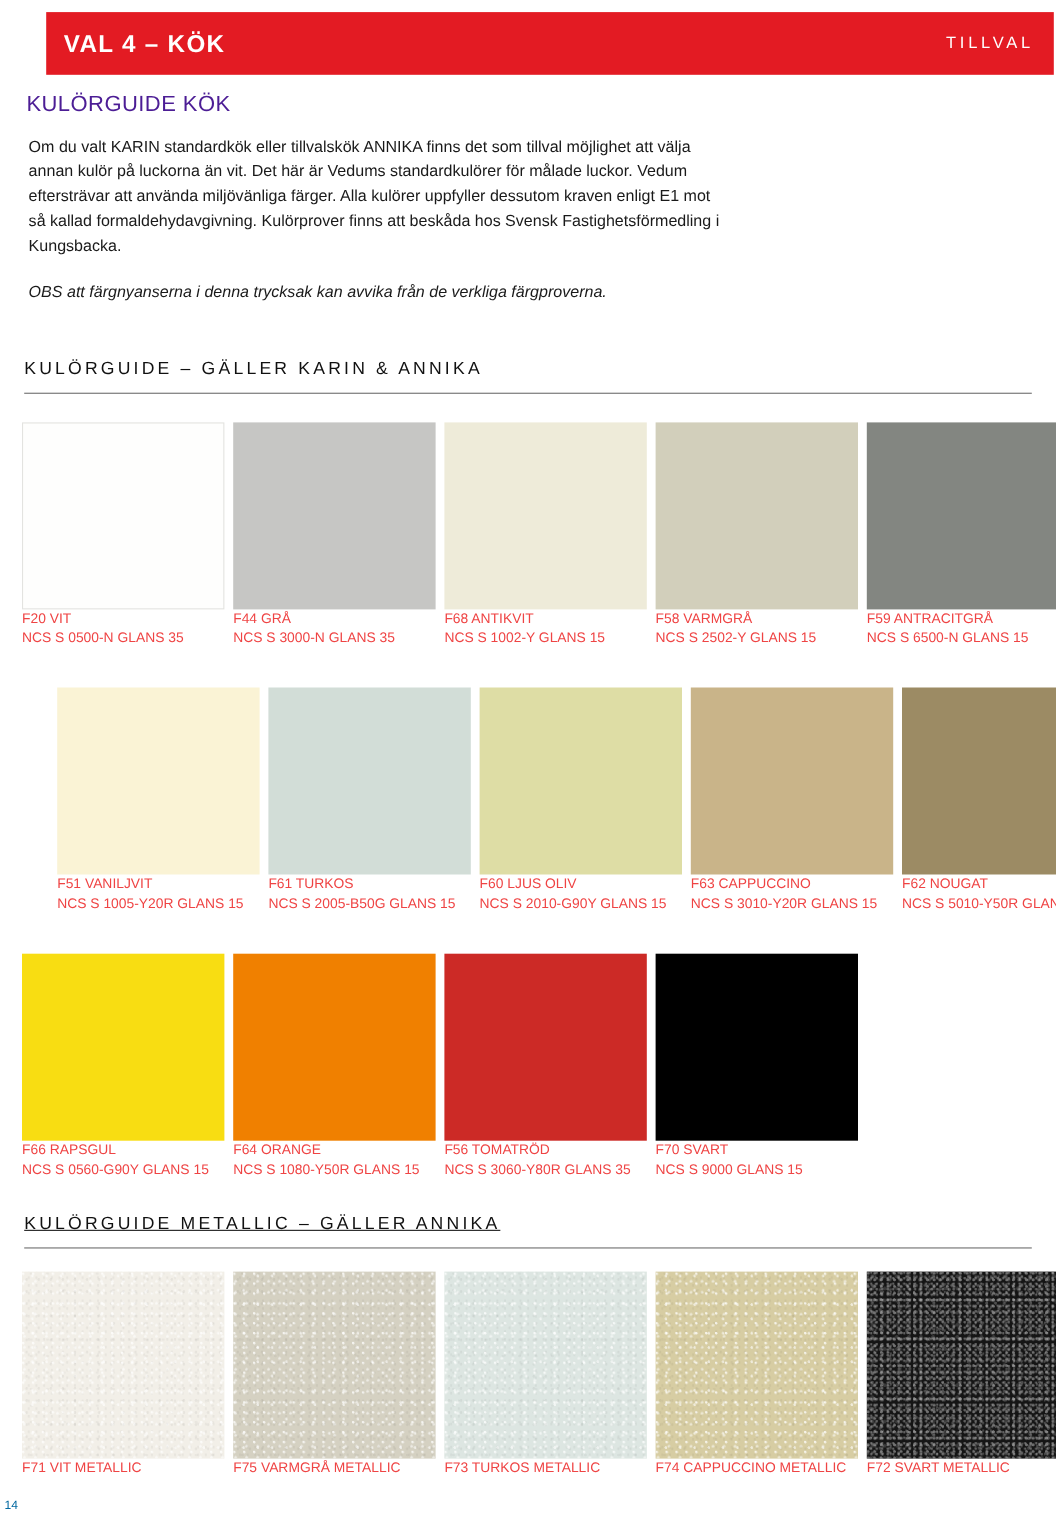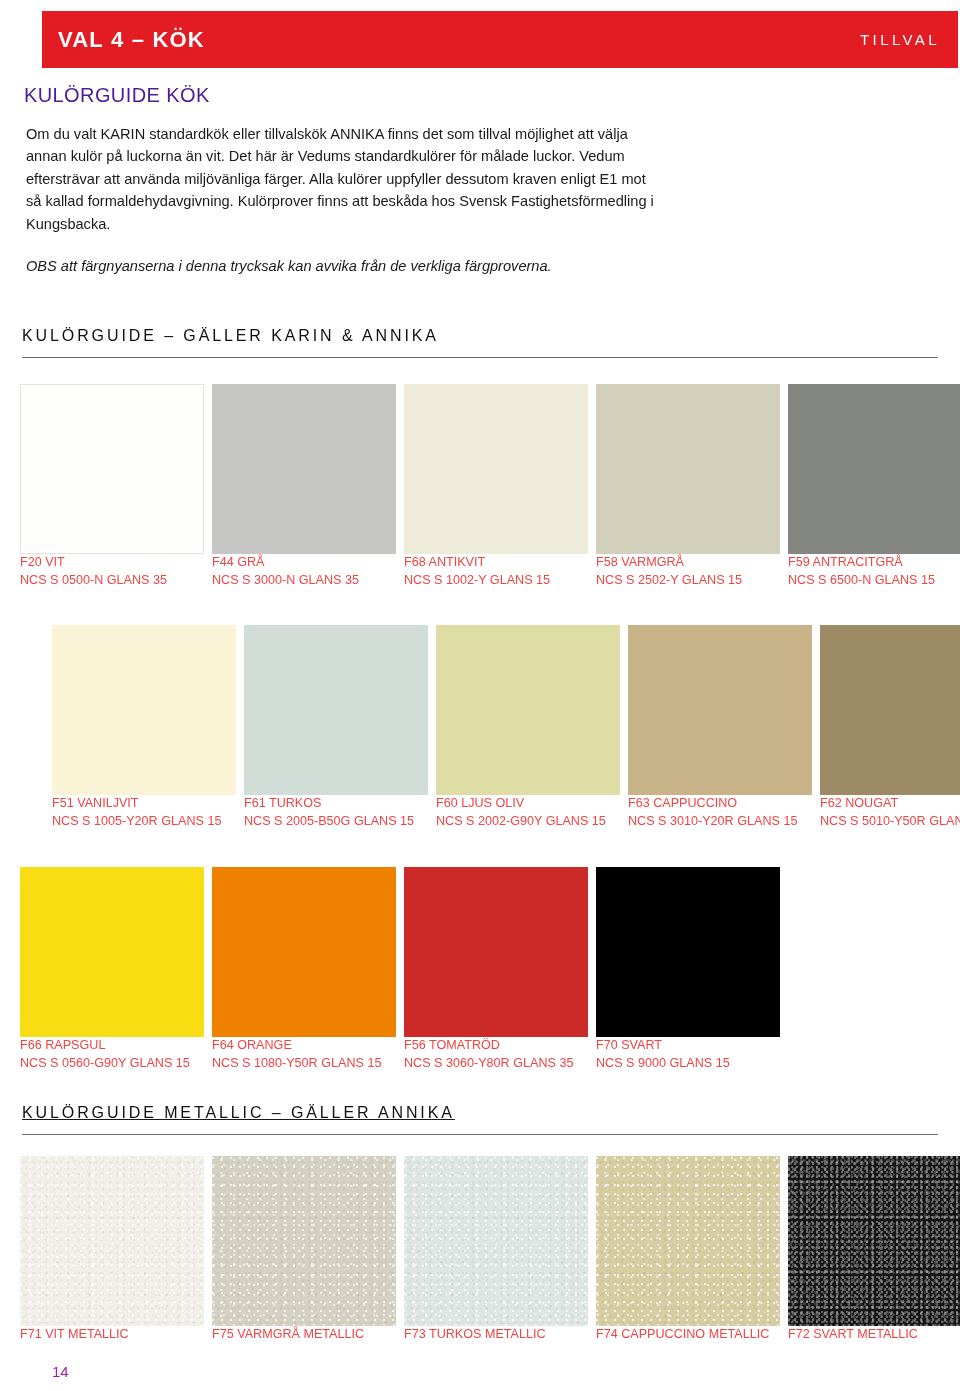--- a/index.html
+++ b/index.html
@@ -149,23 +149,22 @@
       radial-gradient(circle at 48% 40%, rgba(90,90,90,.55) 0 1.4px, transparent 2px),
       radial-gradient(circle at 8% 66%, rgba(170,170,170,.35) 0 1px, transparent 1.5px);
     background-size: 6px 6px, 8px 8px, 5px 5px, 9px 9px, 11px 11px, 7px 7px;
   }
 
   
   .page-number {
     position: absolute;
     left: 4px;
     top: 1363px;
-    font-size: 15px;
-    color: #a21caf;
-    margin-left: 48px;
+    font-size: 11px;
+    color: #0369a1;
   }
 </style>
 </head>
 <body>
 
 <div class="header-bar" style="background: rgb(227, 27, 35);">
   <span class="header-title">VAL 4 – KÖK</span>
   <span class="header-right">TILLVAL</span>
 </div>
 
@@ -231,21 +230,21 @@
     <span class="swatch-chip" style="background-color: rgb(210, 221, 215);"></span>
     <span class="swatch-labels">
       <span class="swatch-name">F61 TURKOS</span>
       <span class="swatch-code">NCS S 2005-B50G GLANS 15</span>
     </span>
   </div>
   <div class="swatch-cell">
     <span class="swatch-chip" style="background-color: rgb(222, 221, 165);"></span>
     <span class="swatch-labels">
       <span class="swatch-name">F60 LJUS OLIV</span>
-      <span class="swatch-code">NCS S 2002-G90Y GLANS 15</span>
+      <span class="swatch-code">NCS S 2010-G90Y GLANS 15</span>
     </span>
   </div>
   <div class="swatch-cell">
     <span class="swatch-chip" style="background-color: rgb(201, 180, 137);"></span>
     <span class="swatch-labels">
       <span class="swatch-name">F63 CAPPUCCINO</span>
       <span class="swatch-code">NCS S 3010-Y20R GLANS 15</span>
     </span>
   </div>
   <div class="swatch-cell">

